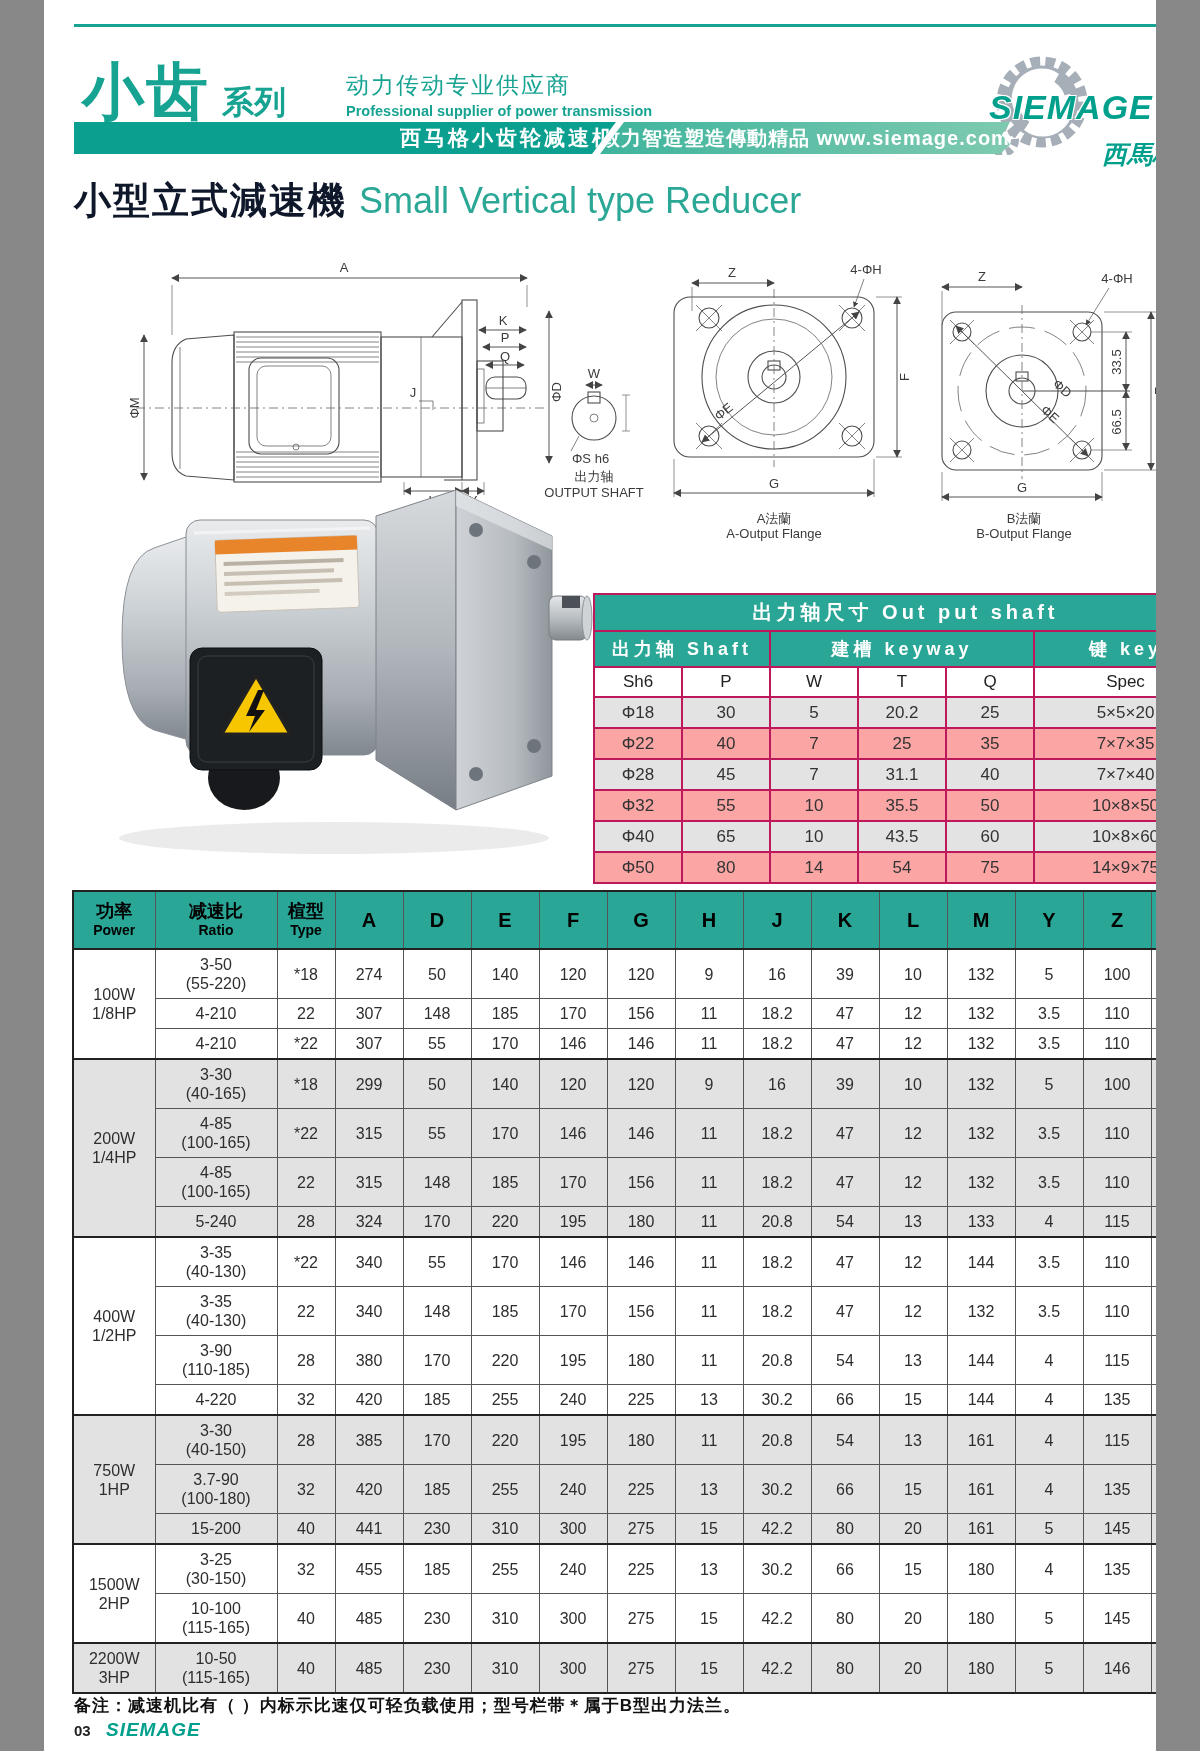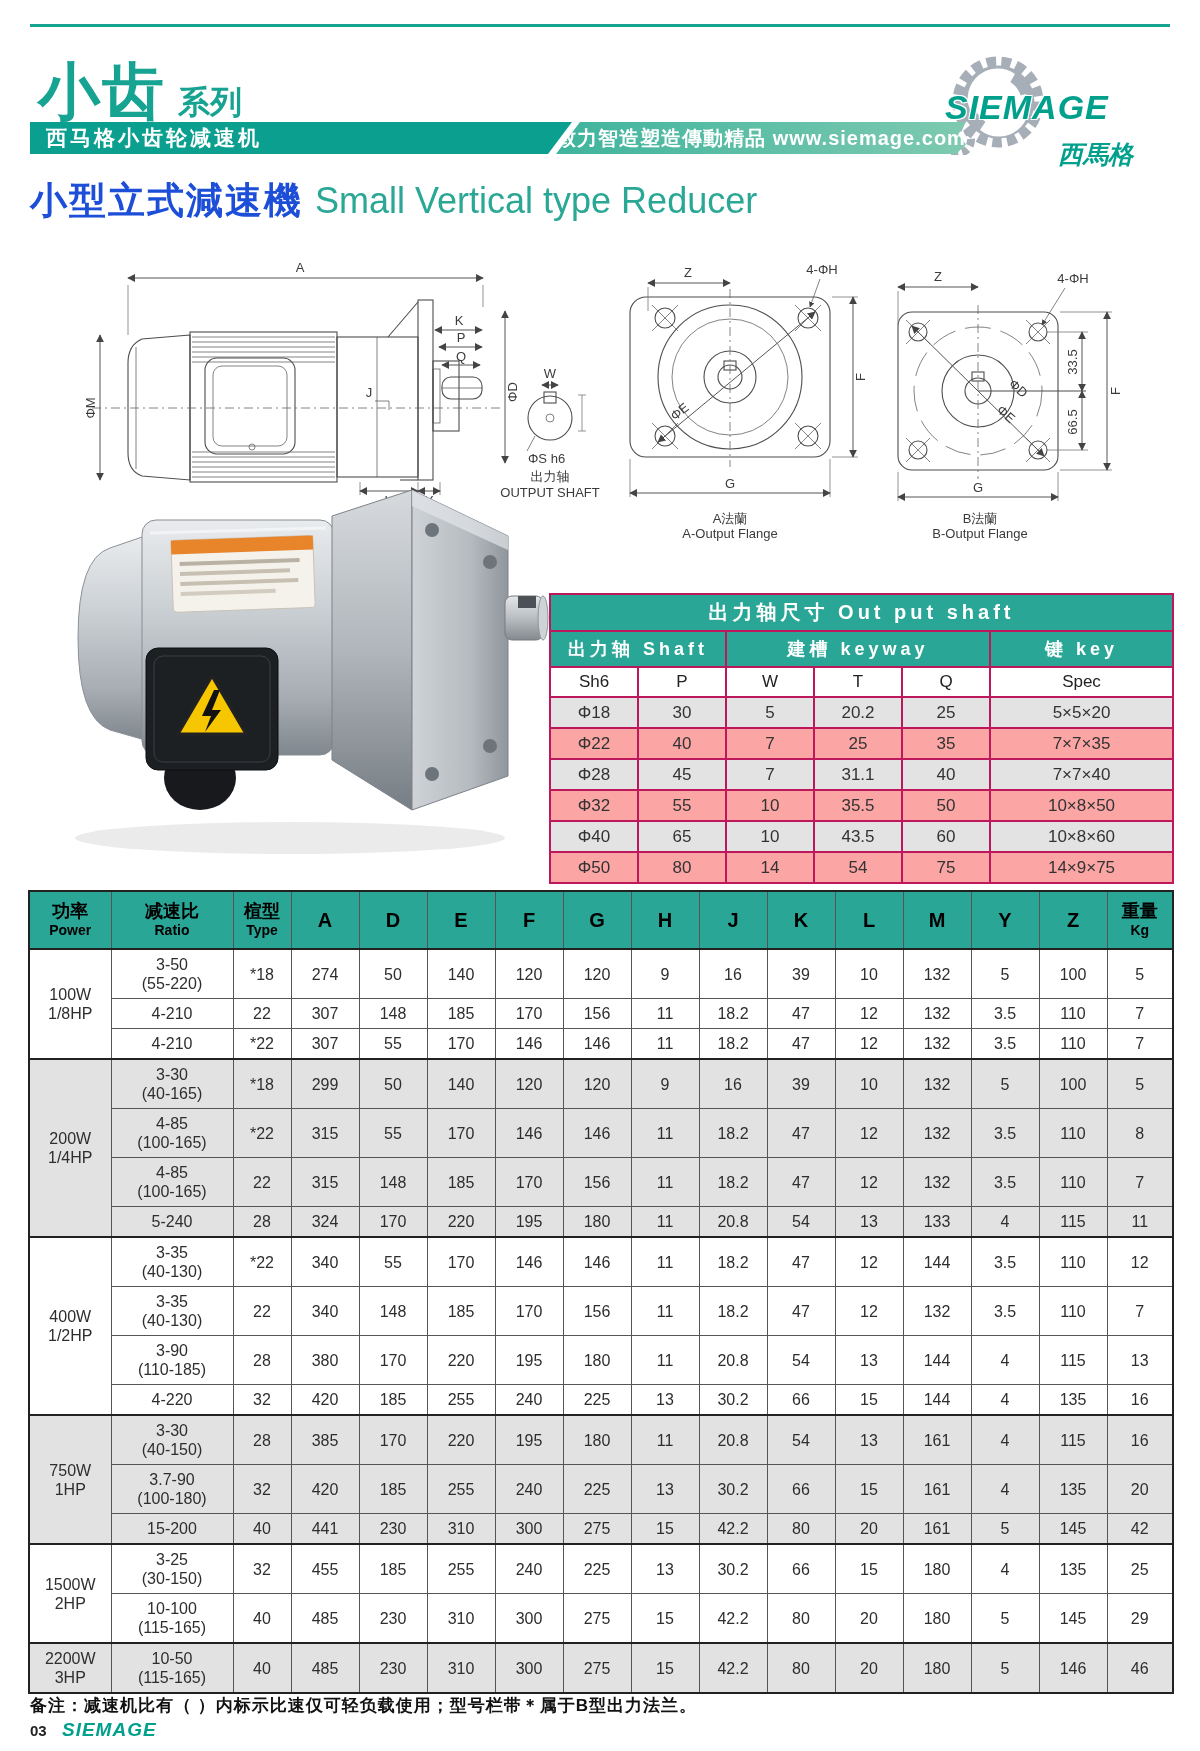--- a/index.html
+++ b/index.html
@@ -4,21 +4,21 @@
 <style>
   :root{
     --teal:#17a392;
     --teal-head:#2aa697;
     --teal-dark:#0b9f90;
     --ink:#2e2e2e;
     --shade:#e3e3e3;
   }
   *{box-sizing:border-box;margin:0;padding:0;}
   body{background:#888;font-family:"Liberation Sans","DejaVu Sans",sans-serif;}
-  .page{position:relative;width:1200px;height:1751px;background:#fff;margin:0 auto;overflow:hidden;padding-left:12px;}
+  .page{position:relative;width:1112px;height:1751px;background:#fff;margin:0 auto;overflow:hidden;padding-left:12px;}
 
   .rule{position:absolute;left:30px;top:24px;width:1140px;height:3px;background:var(--teal);}
 
   
   .series{position:absolute;left:38px;top:50px;color:var(--teal);white-space:nowrap;}
   .series .big{font-size:62px;font-weight:bold;letter-spacing:2px;}
   .series .small{font-size:32px;font-weight:bold;margin-left:12px;}
   .supplier{position:absolute;left:302px;top:70px;color:var(--teal);}
   .supplier .cn{font-size:23px;letter-spacing:2px;}
   .supplier .en{font-size:14.5px;font-weight:bold;margin-top:2px;}
@@ -26,29 +26,29 @@
   .logo{position:absolute;left:920px;top:40px;width:270px;height:115px;}
   .logo svg{position:absolute;left:0;top:0;}
   .logo .word{position:absolute;left:25px;top:48px;font-size:34px;font-style:italic;font-weight:800;
       color:#00a08d;letter-spacing:1px;text-shadow:1px 1px 0 #fff,-1px -1px 0 #fff,1px -1px 0 #fff,-1px 1px 0 #fff;}
   .logo .cnword{position:absolute;left:138px;top:98px;font-size:25px;font-style:italic;font-weight:bold;
       color:#00a08d;text-shadow:1px 1px 0 #fff,-1px -1px 0 #fff;}
 
   
   .banner-left{position:absolute;left:30px;top:122px;width:542px;height:32px;background:var(--teal-dark);
       clip-path:polygon(0 0,100% 0,calc(100% - 24px) 100%,0 100%);
-      color:#fff;font-size:21px;font-weight:bold;letter-spacing:3px;line-height:32px;padding-left:16px;}
+      color:#fff;font-size:21px;font-weight:bold;letter-spacing:3px;line-height:32px;padding-left:16px;text-align:right;}
   .banner-right{position:absolute;left:556px;top:122px;width:410px;height:32px;
       background:linear-gradient(90deg,#3fb49d,#7ecab0);
       clip-path:polygon(24px 0,100% 0,calc(100% - 8px) 40%,100% 70%,calc(100% - 10px) 100%,0 100%);
       color:#fff;font-size:20px;font-weight:bold;line-height:32px;text-align:center;letter-spacing:1px;}
 
   
   .title{position:absolute;left:30px;top:176px;white-space:nowrap;}
-  .title .cn{font-size:37px;font-weight:bold;color:#1d4ed8;letter-spacing:2px;}
+  .title .cn{font-size:37px;font-weight:bold;color:#0f172a;letter-spacing:2px;}
   .title .en{font-size:36px;color:#2aa795;margin-left:12px;}
 
   
   .drawings{position:absolute;left:30px;top:235px;width:1140px;height:310px;}
   .drawings text{font-family:"Liberation Sans","DejaVu Sans",sans-serif;fill:#3b3b3b;font-size:13px;}
   .drawings .cap{font-size:13px;}
   .dim{stroke:#555;stroke-width:1;fill:none;}
   .ext{stroke:#777;stroke-width:0.8;fill:none;}
   .part{stroke:#4d4d4d;stroke-width:1.1;fill:none;}
   .thin{stroke:#4d4d4d;stroke-width:0.7;fill:none;}
@@ -90,20 +90,24 @@
 </style>
 </head>
 <body>
 
 <div class="page">
 
   <div class="rule"></div>
 
   <div class="series">
     <span class="big">小齿</span><span class="small">系列</span>
+  </div>
+  <div class="supplier">
+    <div class="cn">动力传动专业供应商</div>
+    <div class="en">Professional supplier of power transmission</div>
   </div>
 
   <div class="logo">
     <svg width="270" height="115" viewBox="0 0 270 115">
       <g fill="none" stroke="#a6aeb8">
         <circle cx="78" cy="62" r="38" stroke-width="15" stroke-dasharray="9 5"></circle>
         <circle cx="78" cy="62" r="30" stroke-width="13"></circle>
         <circle cx="38" cy="100" r="13" stroke-width="8" stroke-dasharray="6 4"></circle>
       </g>
       <path d="M50,70 A30,30 0 0 1 95,34 L88,46 A20,20 0 0 0 62,68 Z" fill="#fff"></path>

